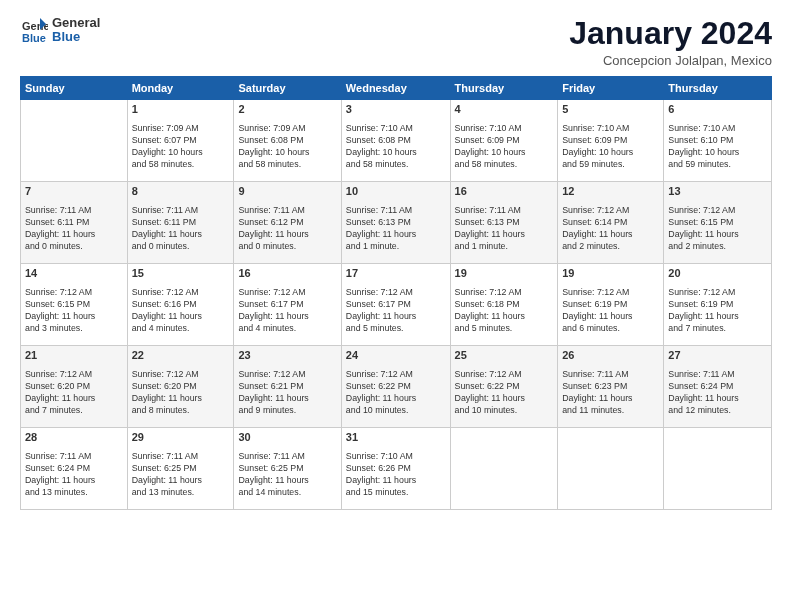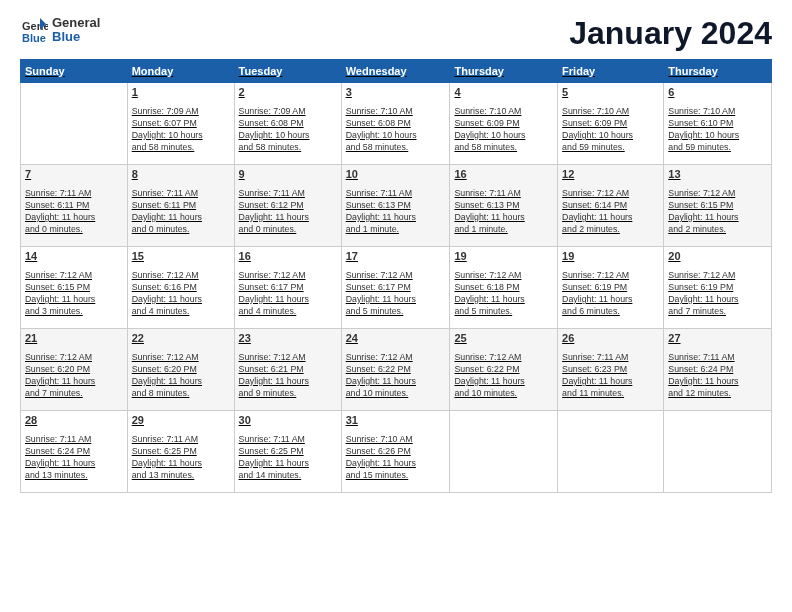--- a/index.html
+++ b/index.html
@@ -42,21 +42,20 @@
     }
     .location {
       font-size: 13px;
       color: #555;
       margin-top: 2px;
     }
     table {
       width: 100%;
       border-collapse: collapse;
       font-size: 9.5px;
-      text-decoration: underline;
     }
     thead tr th {
       background: #1a5fa8;
       color: #fff;
       font-size: 11px;
       font-weight: bold;
       padding: 5px 4px;
       text-align: left;
       border: 1px solid #1a5fa8;
     }
@@ -98,29 +97,30 @@
         <text x="2" y="26" font-size="11" font-weight="bold" fill="#1a5fa8">Blue</text>
         <polygon points="20,2 26,8 20,14" fill="#1a5fa8"></polygon>
       </svg>
       <div style="line-height:1.1">
         <div style="font-size:13px; font-weight:bold; color:#333;">General</div>
         <div style="font-size:13px; font-weight:bold; color:#1a5fa8;">Blue</div>
       </div>
     </div>
     <div class="title-block">
       <div class="month-title">January 2024</div>
+      <div class="location">Concepcion Jolalpan, Mexico</div>
     </div>
   </div>
 
   <table>
     <thead>
       <tr>
         <th>Sunday</th>
         <th>Monday</th>
-        <th>Tuesday</th>
+        <th>Saturday</th>
         <th>Wednesday</th>
         <th>Thursday</th>
         <th>Friday</th>
         <th>Thursday</th>
       </tr>
     </thead>
     <tbody id="calendar-body">
     <tr>
           <td class="empty-cell"></td>
           <td>

